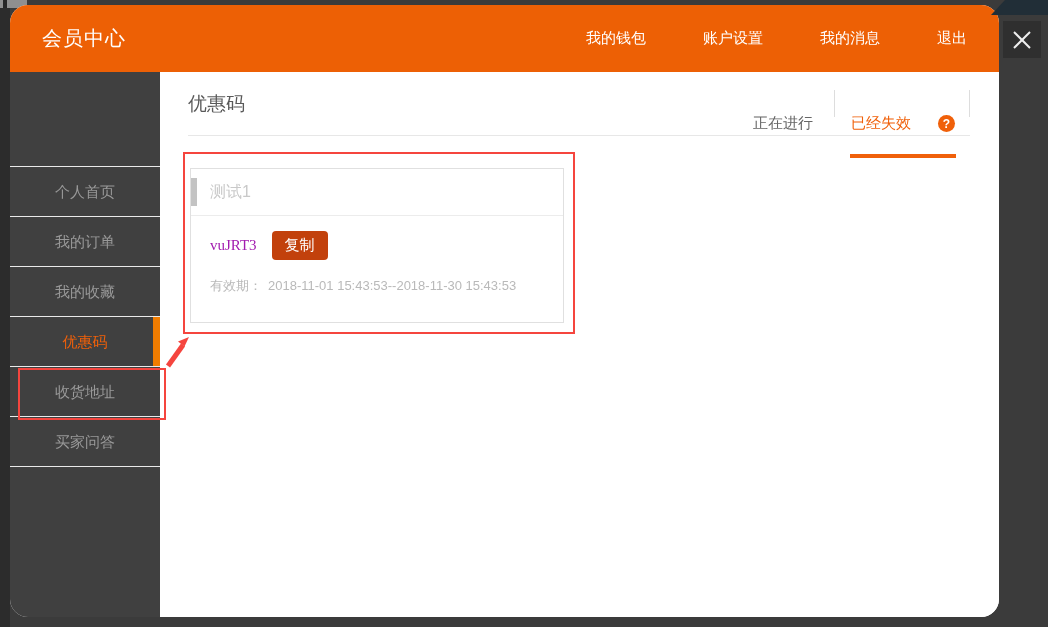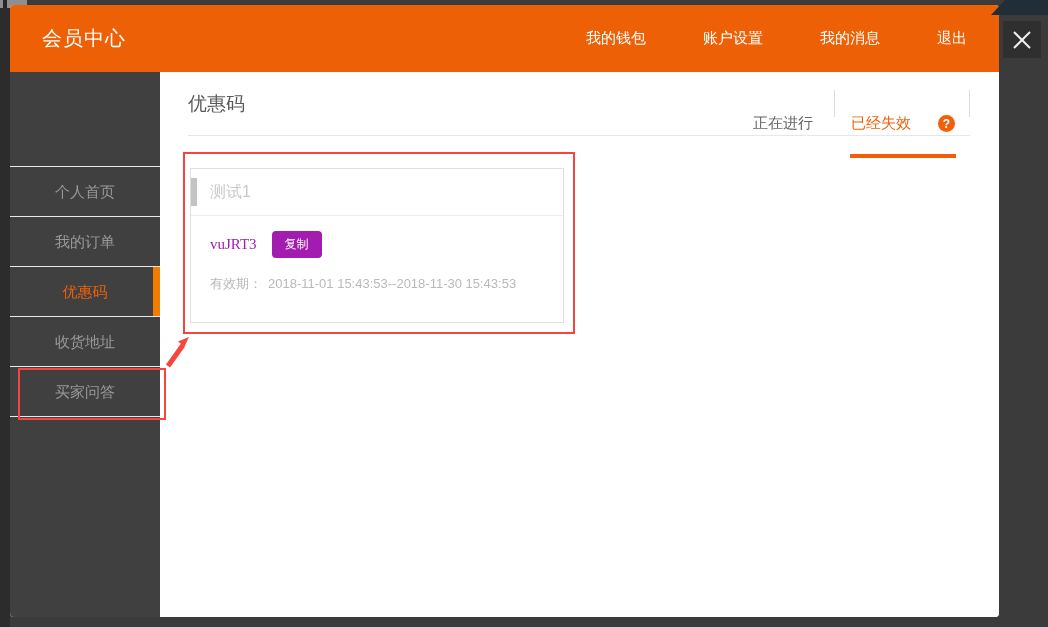--- a/index.html
+++ b/index.html
@@ -11,21 +11,21 @@
   }
   
   .left-strip { position:absolute; left:0; top:0; width:10px; height:627px; background:#2c2c2c; }
   .corner-fragment { position:absolute; left:0; top:0; width:27px; height:8px; background:#8f8f8f; }
   .corner-fragment::after { content:""; position:absolute; left:3px; top:0; width:4px; height:8px; background:#262626; }
   .top-right-strip { position:absolute; left:991px; top:0; width:57px; height:15px; background:#212e37;
     clip-path:polygon(14px 0, 100% 0, 100% 100%, 0 100%); z-index:30; }
 
   
   .modal { position:absolute; left:10px; top:5px; width:989px; height:612px;
-    background:#fff; border-radius:4px; overflow:hidden; }
+    background:#fff; border-radius:18px; overflow:hidden; }
 
   .modal-header { height:67px; background:#ed6005; display:flex; align-items:center; padding:0 32px; }
   .brand { color:#fff; font-size:20px; letter-spacing:1px; }
   .top-nav { margin-left:auto; display:flex; align-items:center; gap:57px; }
   .top-nav-item { color:#fff; font-size:15px; cursor:pointer; white-space:nowrap; }
 
   .modal-body { display:flex; height:545px; }
 
   
   .sidebar { width:150px; background:#404040; flex-shrink:0; }
@@ -51,21 +51,21 @@
 
   
   .coupon-card { margin:32px 0 0 2px; width:374px; height:155px;
     border:1px solid #e0e0e0; background:#fff; }
   .card-header { height:47px; display:flex; align-items:center; border-bottom:1px solid #ececec; }
   .card-bar { width:6px; height:28px; background:#c3c3c3; flex-shrink:0; }
   .card-name { margin-left:13px; color:#c9c9c9; font-size:16px; }
   .card-body { padding:15px 0 0 19px; }
   .code-row { display:flex; align-items:center; }
   .coupon-code { color:#a21caf; font-size:15px;font-family:Liberation Serif, serif; }
-  .copy-btn { margin-left:15px; background:#a21caf; color:#fff; font-size:12px;
+  .copy-btn { margin-left:15px; background:#c2410c; color:#fff; font-size:15px;
     padding:5px 13px; border:none; border-radius:4px; cursor:pointer;text-align:center; }
   .validity { margin-top:17px; color:#b9b9b9; font-size:13px; }
   .validity .sep { display:inline-block; width:6px; }
 
   
   .close-btn { position:absolute; left:1003px; top:21px; width:38px; height:37px;
     background:#2f2f2f; display:flex; align-items:center; justify-content:center; cursor:pointer; z-index:40; }
 
   
   .anno { position:absolute; border:2px solid #f5453e; pointer-events:none; z-index:20; }
@@ -91,20 +91,21 @@
       <div class="top-nav-item">退出</div>
     </div>
   </div>
 
   <div class="modal-body">
 
     <div class="sidebar">
       <div class="sidebar-top"></div>
       <div class="side-item">个人首页</div>
       <div class="side-item">我的订单</div>
+      <div class="side-item">我的收藏</div>
       <div class="side-item active">
         <span>优惠码</span>
         <span class="active-bar"></span>
       </div>
       <div class="side-item">收货地址</div>
       <div class="side-item">买家问答</div>
     </div>
 
     <div class="content">
       <div class="content-header">

